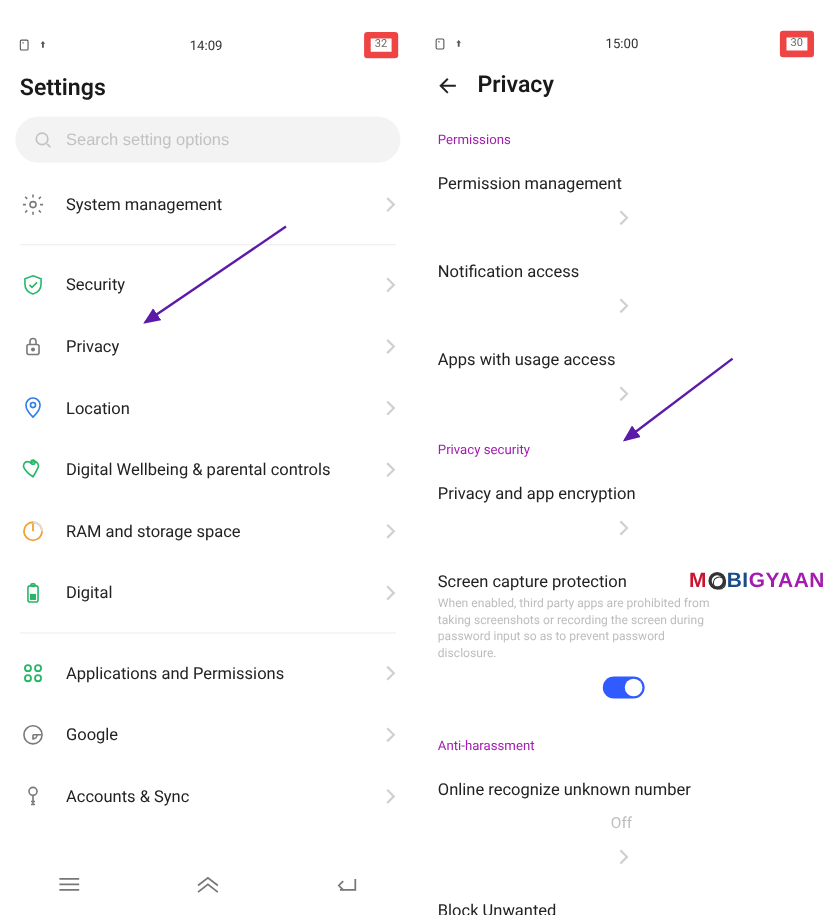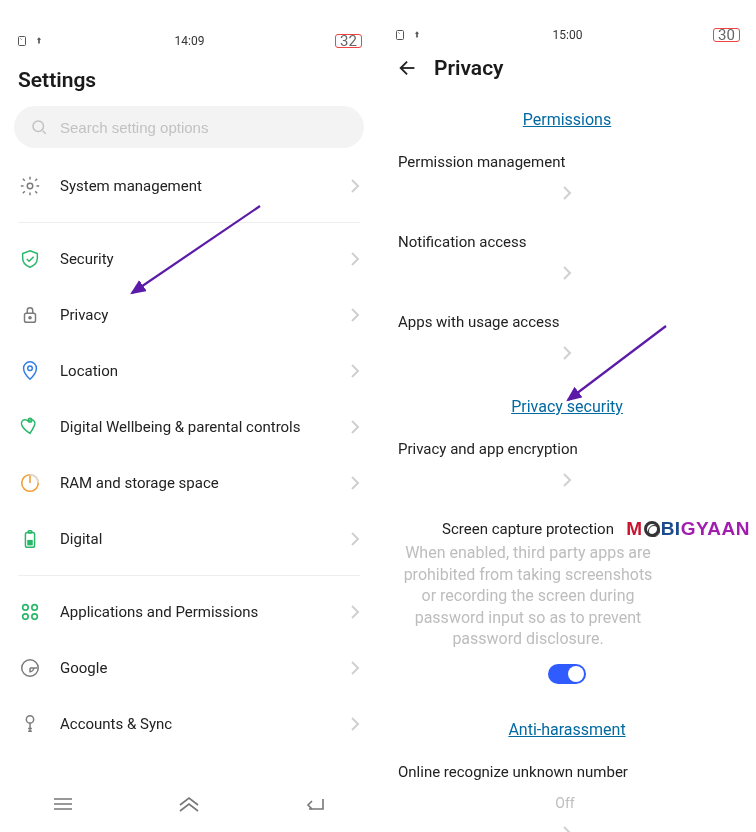--- a/index.html
+++ b/index.html
@@ -19,40 +19,39 @@
   .screen {
     width: 50%;
     height: 100%;
     background: #fff;
     display: flex;
     flex-direction: column;
     position: relative;
   }
   .screen + .screen {
     border-left: 0;
-    text-align: center;
   }
   
   .status-bar {
     height: 26px;
     display: flex;
     align-items: center;
     justify-content: space-between;
     padding: 0 16px;
     font-size: 12px;
     color: #333;
     margin-top: 28px;
   }
   .status-left { display:flex; align-items:center; gap:6px; }
   .status-right { display:flex; align-items:center; gap:4px; }
   .battery {
-    border: 1px solid #ef4444;
+    border: 6px solid #ef4444;
     border-radius: 3px;
     padding: 0 4px;
-    font-size: 15px;
+    font-size: 10px;
     line-height: 12px;
     color: #666;
   }
   
   .header {
     display: flex;
     align-items: center;
     padding: 14px 18px 10px;
     gap: 14px;
   }
@@ -115,39 +114,38 @@
   .row .chev {
     color: #d0d0d0;
   }
   .divider {
     height: 1px;
     background: #eee;
     margin: 8px 18px;
   }
   
   .section-title {
-    font-size: 16px;
-    color: #0369a1;
+    font-size: 12px;
+    color: #a21caf;
     padding: 20px 20px 8px;
-    text-decoration: underline;
   }
   .prow {
     display: flex;
     align-items: flex-start;
     padding: 16px 20px;
     gap: 14px;
     cursor: pointer;
     flex-direction: column;
   }
   .prow .plabel {
     font-size: 15px;
     color: #222;
   }
   .prow .pdesc {
-    font-size: 16px;
+    font-size: 11px;
     color: #bdbdbd;
     line-height: 1.35;
     margin-top: 4px;
     max-width: 260px;
   }
   .prow .pmain { flex: 1; }
   .prow .chev { color: #d0d0d0; align-self: center; }
   .prow .status-text { font-size: 14px; color: #bdbdbd; margin-right: 4px; align-self: center; }
   .toggle {
     width: 38px; height: 20px;

